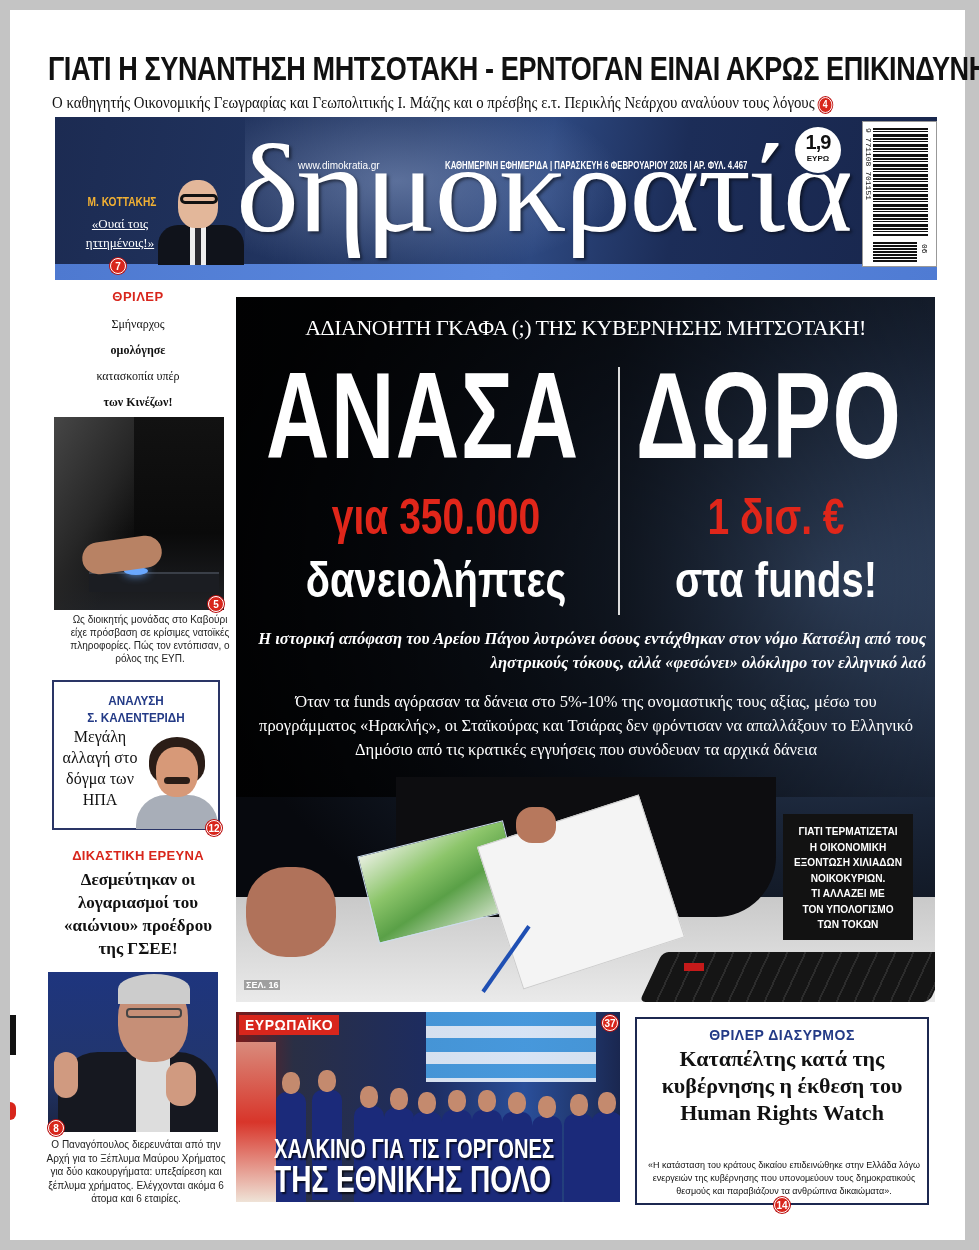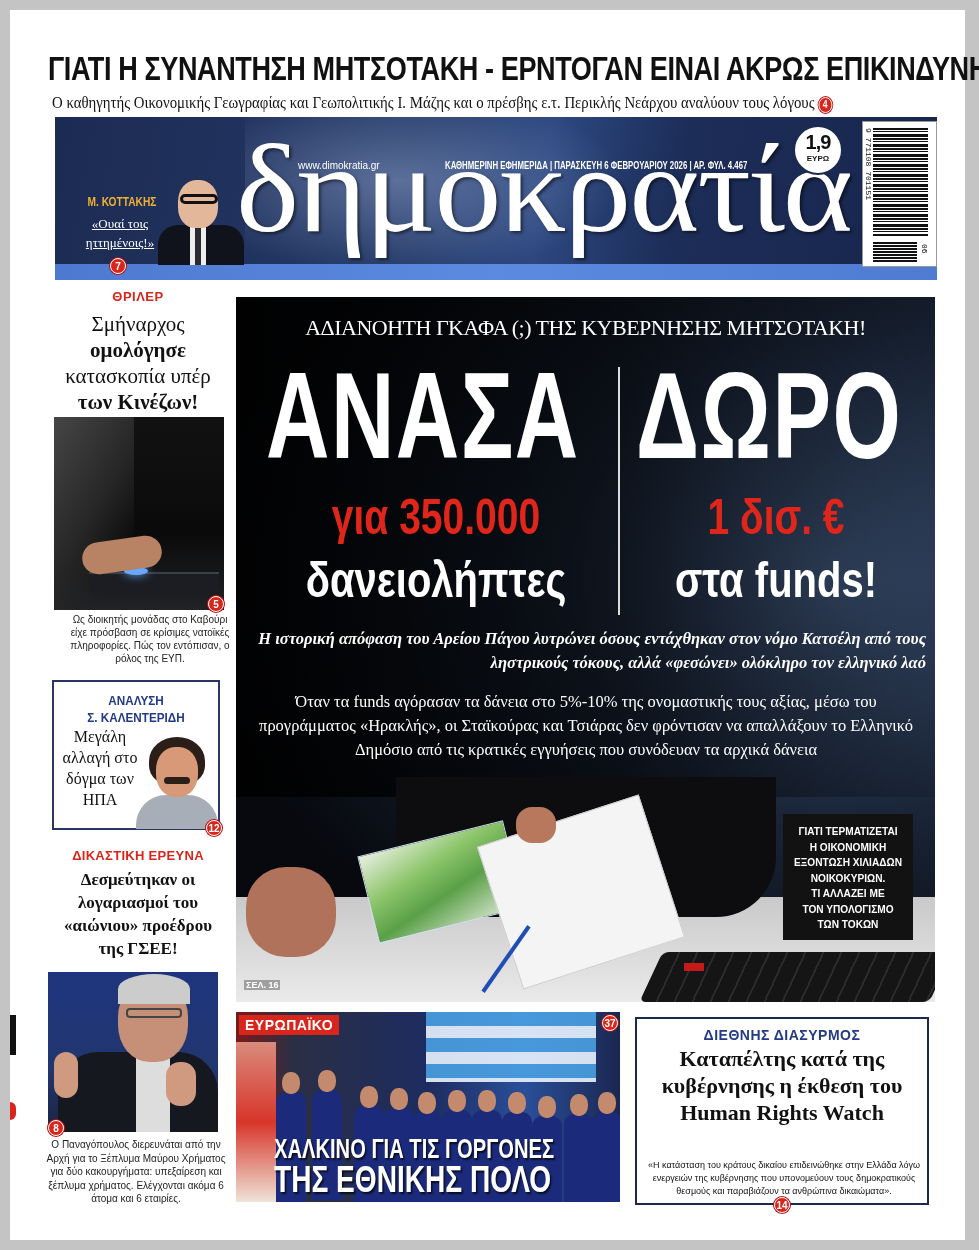--- a/index.html
+++ b/index.html
@@ -46,21 +46,21 @@
     .head { position: absolute; left: 28px; top: 10px; width: 40px; height: 48px; border-radius: 45% 45% 42% 42%; background: #e3b79a; }
     .glasses { position: absolute; left: 30px; top: 24px; width: 38px; height: 10px; border: 3px solid #111; border-radius: 5px; }
     .suit { position: absolute; left: 8px; top: 55px; width: 86px; height: 40px; background: #10131b; border-radius: 20px 20px 0 0; }
     .shirt { position: absolute; left: 40px; top: 55px; width: 16px; height: 40px; background: #eee; }
     .tie { position: absolute; left: 45px; top: 58px; width: 6px; height: 37px; background: #2a2a30; }
     .badge7 { left: 110px; top: 258px; }
 
     
     .lc { left: 52px; width: 172px; text-align: center; }
     .thriller-kicker { top: 289px; color: #d8261c; font-weight: 700; font-size: 13px; letter-spacing: 0.5px; }
-    .thriller-head { top: 311px; font-family: "Liberation Serif", serif; font-size: 21px; line-height: 26px; color: #111; }
+    .thriller-head { top: 311px; font-family: "Liberation Serif", serif; font-size: 12px; line-height: 26px; color: #111; }
     .spy-img { left: 54px; top: 417px; width: 170px; height: 193px;
       background: linear-gradient(180deg, #121212 0%, #0a0a0a 60%, #202226 100%); overflow: hidden; }
     .spy-arm { position: absolute; left: 0; top: 0; width: 80px; height: 193px; background: linear-gradient(120deg, #464646 0%, #262626 50%, rgba(0,0,0,0) 80%); }
     .spy-hand { position: absolute; left: 28px; top: 122px; width: 80px; height: 32px; border-radius: 16px; background: #b88264; transform: rotate(-8deg); }
     .spy-device { position: absolute; left: 35px; top: 155px; width: 130px; height: 20px; background: #1b1d22; border-top: 2px solid #3a3f48; }
     .spy-glow { position: absolute; left: 70px; top: 150px; width: 24px; height: 8px; border-radius: 50%; background: #6aa8ff; box-shadow: 0 0 10px #6aa8ff; }
     .badge5 { left: 208px; top: 596px; }
     .spy-cap { top: 613px; font-size: 10px; line-height: 13px; color: #222; margin-left: 12px; }
 
     .an-box { left: 52px; top: 680px; width: 168px; height: 150px; border: 2px solid #2a3566; }
@@ -328,17 +328,17 @@
       </div>
   </div>
   <div class="euro-girl"></div>
   <div class="euro-tag">ΕΥΡΩΠΑΪΚΟ</div>
   <span class="badge badge37">37</span>
   <div class="euro-h1">ΧΑΛΚΙΝΟ ΓΙΑ ΤΙΣ ΓΟΡΓΟΝΕΣ</div>
   <div class="euro-h2">ΤΗΣ ΕΘΝΙΚΗΣ ΠΟΛΟ</div>
 </div>
 
 <div class="abs hrw">
-  <div class="hrw-kicker">ΔΙΕΘΝΗΣ ΔΙΑΣΥΡΜΟΣ</div>
+  <div class="hrw-kicker">ΘΡΙΛΕΡ ΔΙΑΣΥΡΜΟΣ</div>
   <div class="hrw-head">Καταπέλτης κατά της κυβέρνησης η έκθεση του Human Rights Watch</div>
   <div class="hrw-quote">«Η κατάσταση του κράτους δικαίου επιδεινώθηκε στην Ελλάδα λόγω ενεργειών της κυβέρνησης που υπονομεύουν τους δημοκρατικούς θεσμούς και παραβιάζουν τα ανθρώπινα δικαιώματα».</div>
   <span class="badge badge14">14</span>
 </div>
 
 </body></html>

